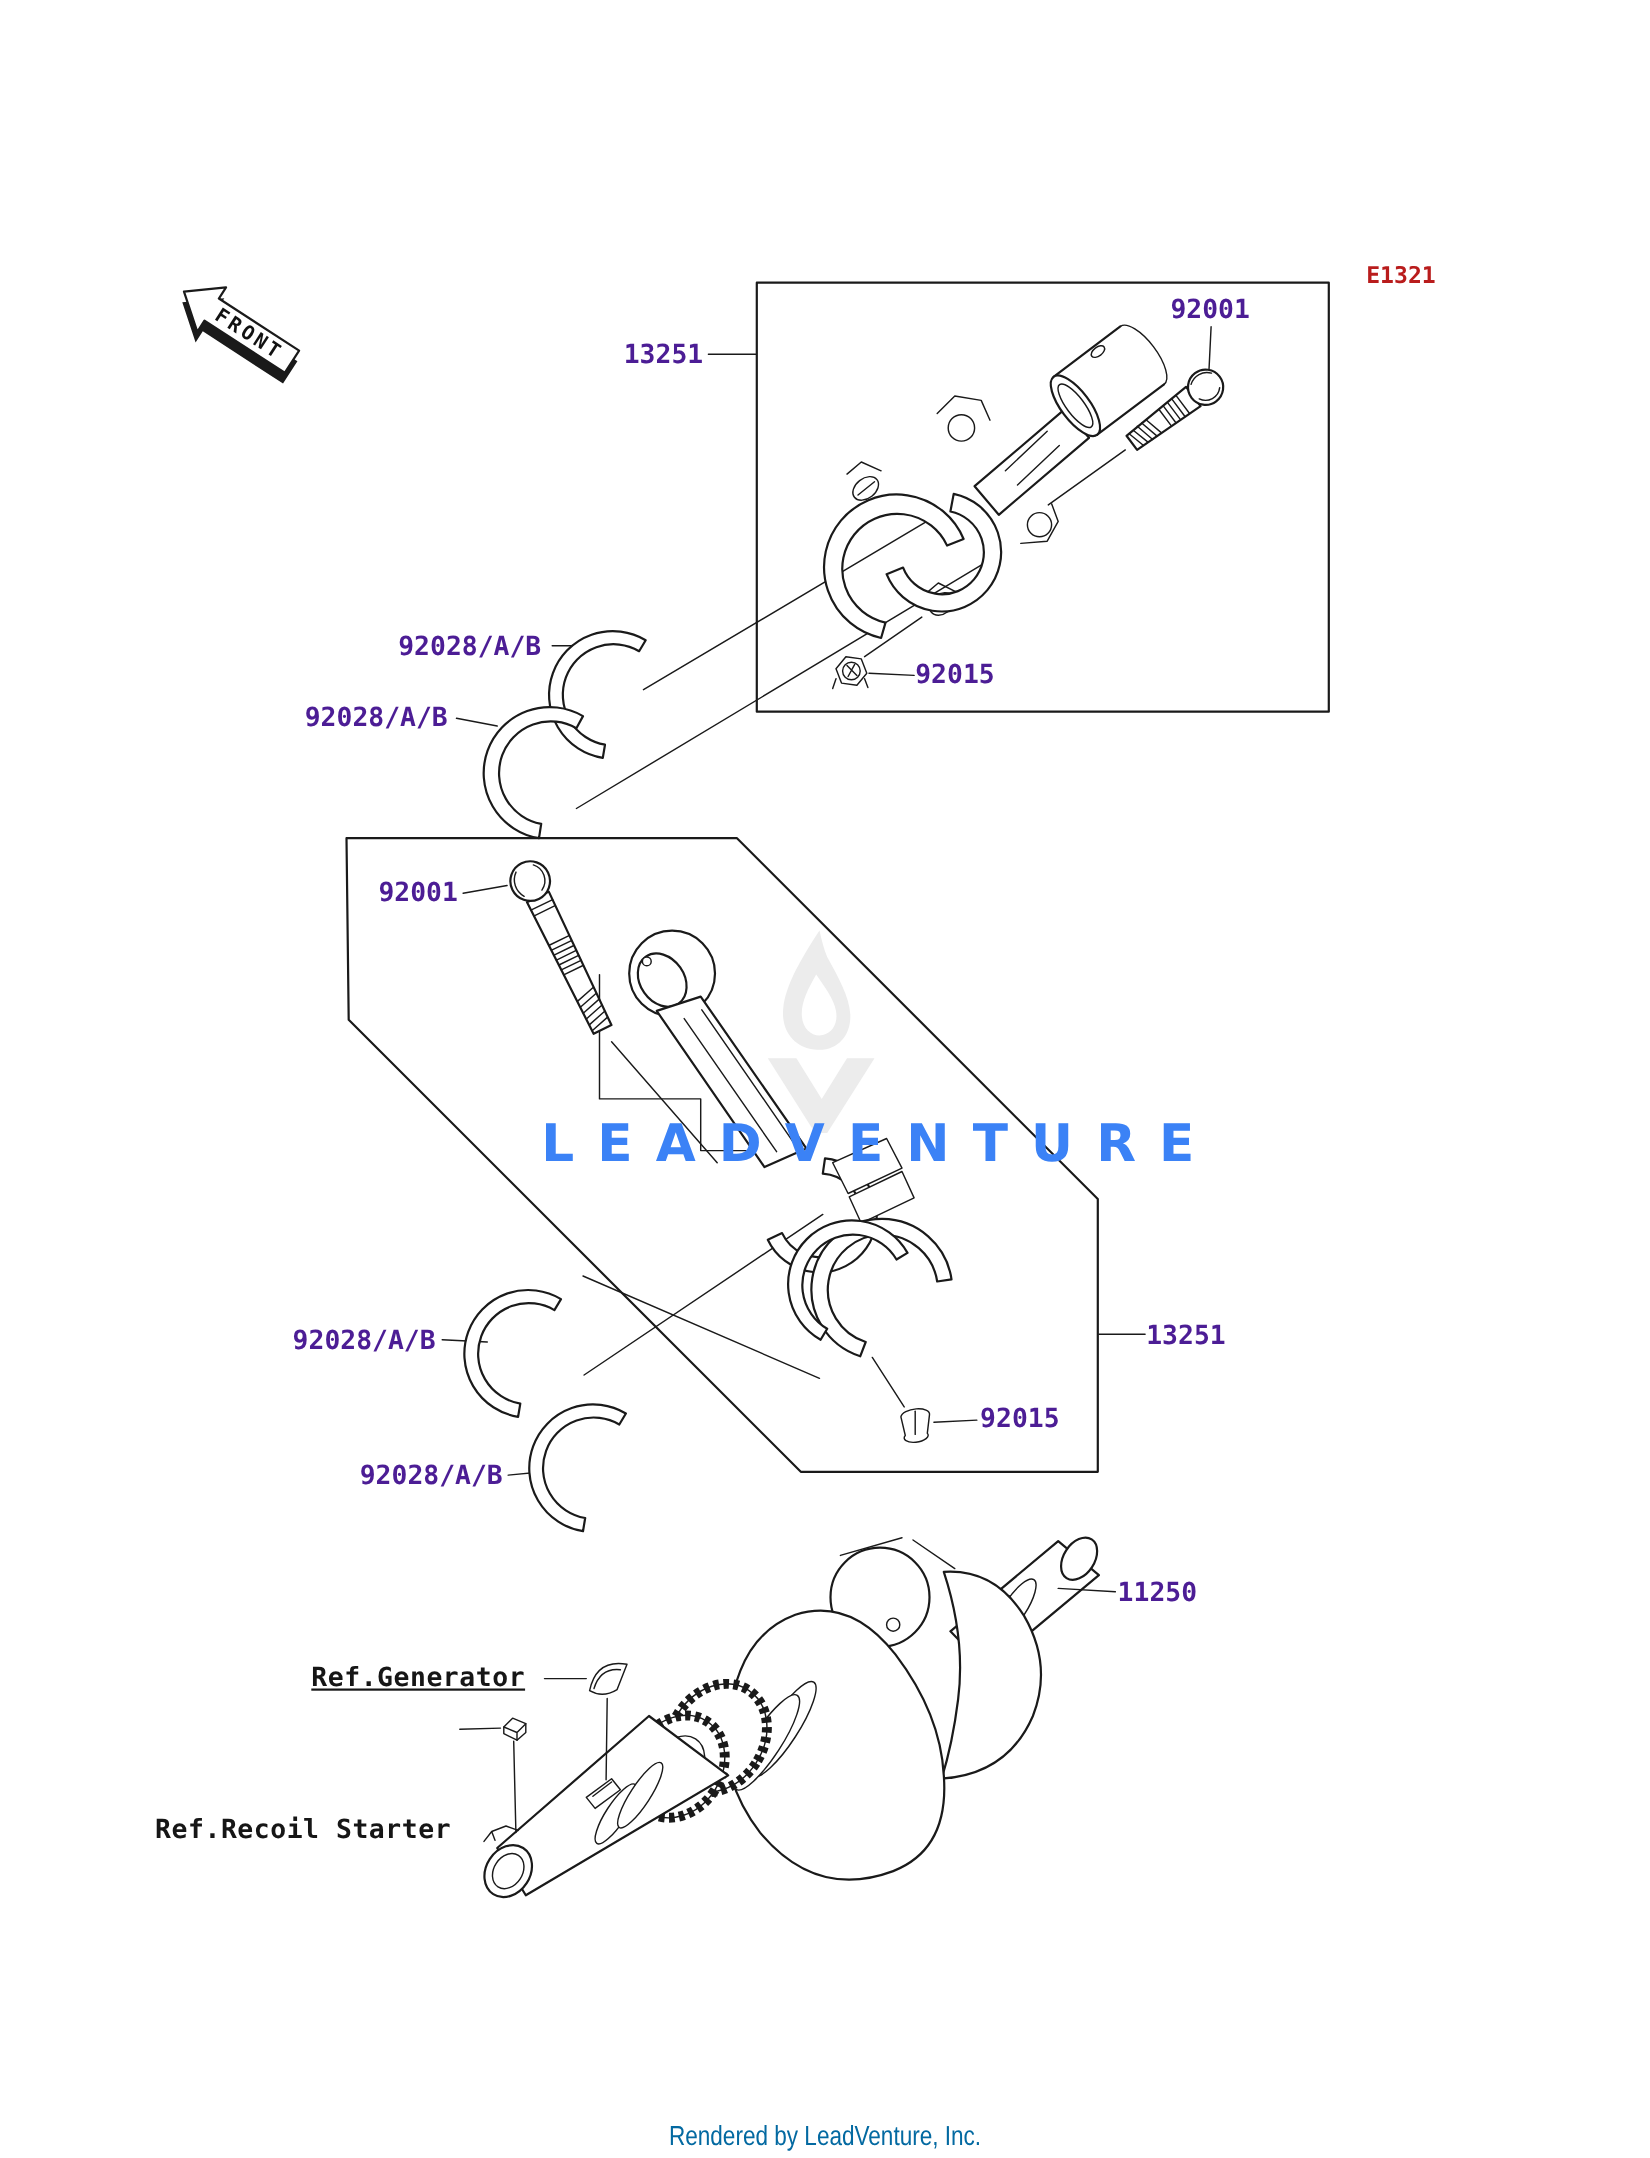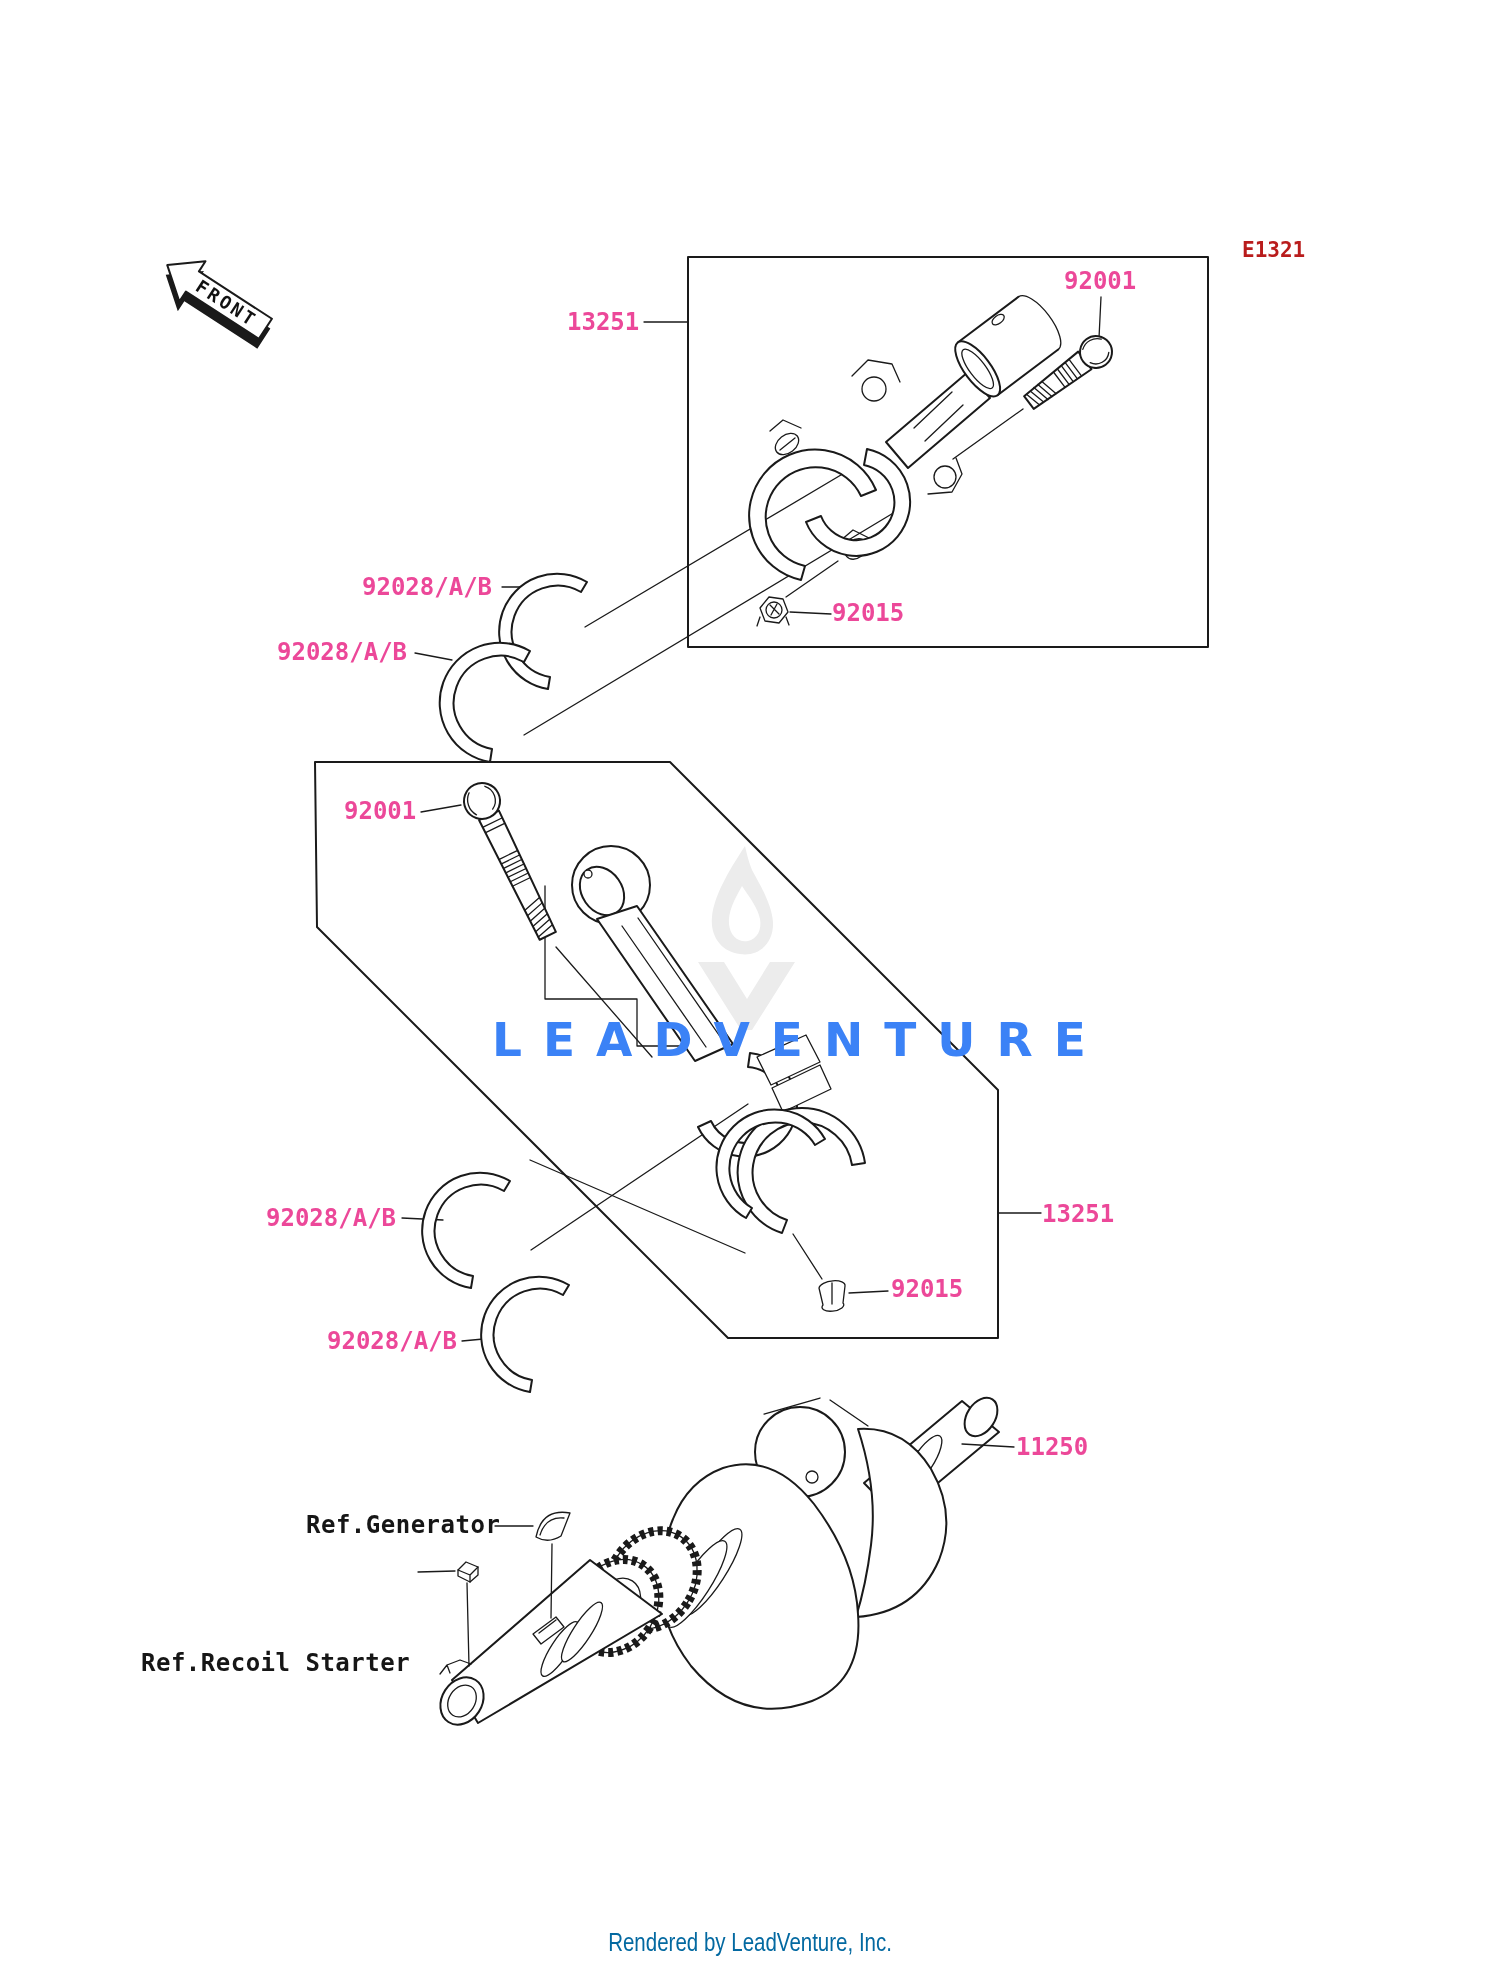--- a/index.html
+++ b/index.html
@@ -5,21 +5,21 @@
   html,body{margin:0;padding:0;}
   body{
     width:1500px;height:1962px;position:relative;background:#ffffff;
     font-family:"DejaVu Sans Mono", "Liberation Mono", monospace;
     overflow:hidden;
   }
   #canvas{position:absolute;left:0;top:0;}
   .part-label{
     position:absolute;
     font:700 24px "DejaVu Sans Mono", "Liberation Mono", monospace;
-    color:#ec4899;white-space:nowrap;line-height:1;
+    color:#4c1d95;white-space:nowrap;line-height:1;
   }
   .ref-label{
     position:absolute;
     font:700 24px "DejaVu Sans Mono", "Liberation Mono", monospace;
     letter-spacing:.5px;color:#161616;white-space:nowrap;line-height:1;
   }
   .page-code{
     position:absolute;left:1242px;top:240px;
     font:700 21px "DejaVu Sans Mono", "Liberation Mono", monospace;
     color:#b91c1c;line-height:1;
@@ -250,20 +250,20 @@
 <div class="part-label" style="left:277px;top:640px;">92028/A/B</div>
 <div class="part-label" style="left:832px;top:601px;">92015</div>
 
 <div class="part-label" style="left:344px;top:799px;">92001</div>
 <div class="part-label" style="left:1042px;top:1202px;">13251</div>
 <div class="part-label" style="left:266px;top:1206px;">92028/A/B</div>
 <div class="part-label" style="left:891px;top:1277px;">92015</div>
 <div class="part-label" style="left:327px;top:1329px;">92028/A/B</div>
 
 <div class="part-label" style="left:1016px;top:1435px;">11250</div>
-<div class="ref-label" style="left:306px;top:1513px;">Ref.Generator</div>
+<div class="ref-label" style="left:283px;top:1513px;text-decoration:underline;">Ref.Generator</div>
 <div class="ref-label" style="left:141px;top:1651px;">Ref.Recoil Starter</div>
 
 <div class="watermark-text">LEADVENTURE</div>
 
 <div class="footer">
   <span>Rendered by LeadVenture, Inc.</span>
 </div>
 
 </body></html>

